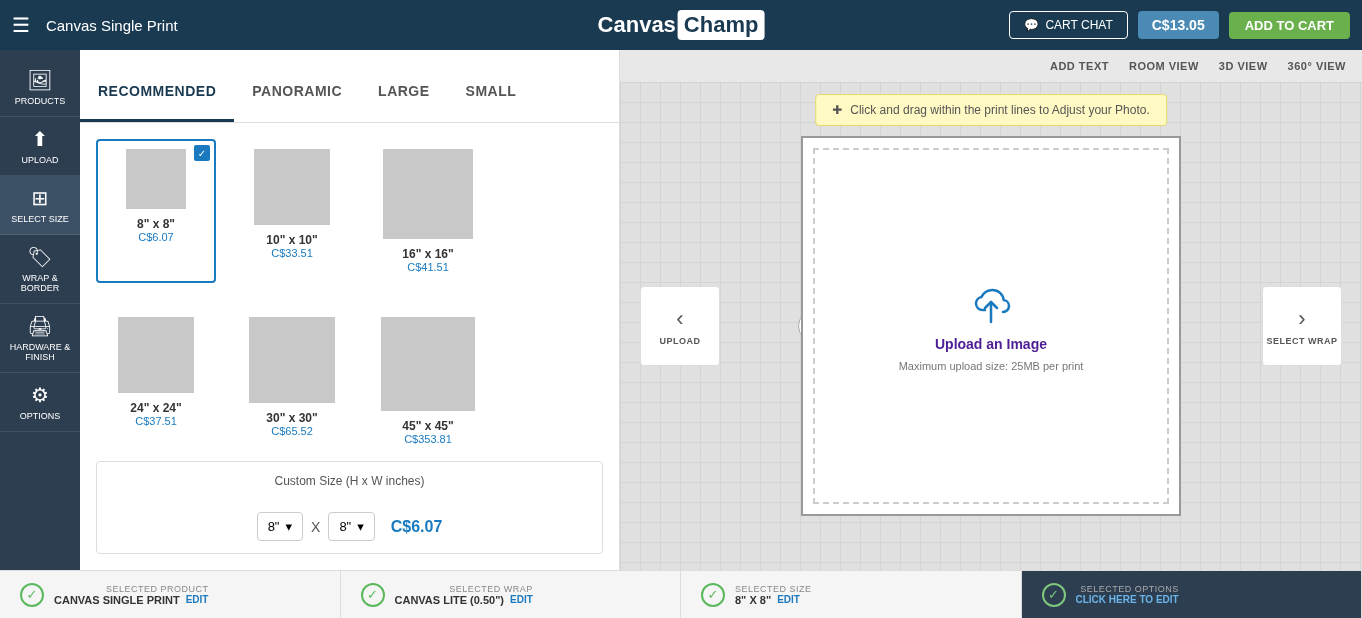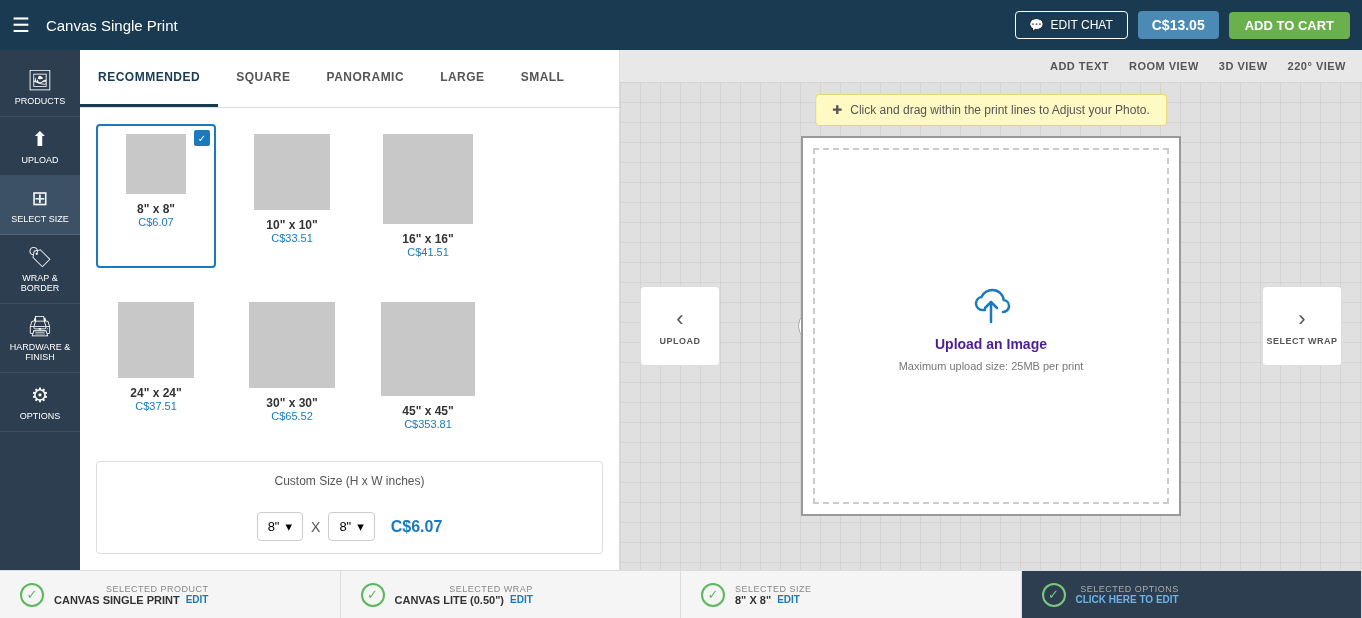--- a/index.html
+++ b/index.html
@@ -129,27 +129,28 @@
     }
 
     
     .tabs {
       display: flex;
       border-bottom: 1px solid #ddd;
       background: white;
     }
     .tab {
       padding: 20px 18px;
-      font-size: 12px;
+      font-size: 14px;
       font-weight: bold;
       color: #555;
       cursor: pointer;
       border-bottom: 3px solid transparent;
       text-transform: uppercase;
       letter-spacing: 0.5px;
+      margin-top: 13px;
     }
     .tab.active {
       color: #1a3a52;
       border-bottom: 3px solid #1a3a52;
     }
 
     
     .size-grid {
       padding: 16px;
       flex: 1;
@@ -493,25 +494,29 @@
     .status-item.last .status-check { border-color: #7ec87e; color: #7ec87e; }
     .status-item.last .status-edit { color: #6ab4e8; }
   </style>
 </head>
 <body>
 
 <header class="header">
   <span class="header-menu-icon">☰</span>
   <span class="header-title">Canvas Single Print</span>
 
+  <div class="header-logo">
+    <span class="logo-canvas">Canvas</span>
+    <span class="logo-champ">Champ</span>
+  </div>
 
   <div class="header-right">
     <button class="live-chat-btn">
       <span>💬</span>
-      <span>EDIT CHAT</span>
+      <span>CART CHAT</span>
     </button>
     <div class="price-btn">C$13.05</div>
     <button class="add-to-cart-btn">ADD TO CART</button>
   </div>
 </header>
 
 <div class="main-layout">
 
   <nav class="sidebar">
     <div class="sidebar-item">
@@ -537,21 +542,20 @@
     <div class="sidebar-item">
       <span class="sidebar-icon">⚙</span>
       <span>OPTIONS</span>
     </div>
   </nav>
 
   <div class="left-panel">
 
     <div class="tabs">
       <div class="tab active">RECOMMENDED</div>
-      <div class="tab">SQUARE</div>
       <div class="tab">PANORAMIC</div>
       <div class="tab">LARGE</div>
       <div class="tab">SMALL</div>
     </div>
 
     <div class="size-grid">
 
       <div class="size-row">
 
         <div class="size-item selected size-item-wrap">
@@ -614,21 +618,21 @@
       </div>
     </div>
   </div>
 
   <div class="right-panel">
 
     <div class="view-controls">
       <span class="view-btn">ADD TEXT</span>
       <span class="view-btn">ROOM VIEW</span>
       <span class="view-btn">3D VIEW</span>
-      <span class="view-btn">220° VIEW</span>
+      <span class="view-btn">360° VIEW</span>
     </div>
 
     <div class="canvas-workspace">
 
       <div class="hint-bar">
         <span>✚</span>
         <span>Click and drag within the print lines to Adjust your Photo.</span>
       </div>
 
       <div class="dimension-label-top">8 inch</div>

